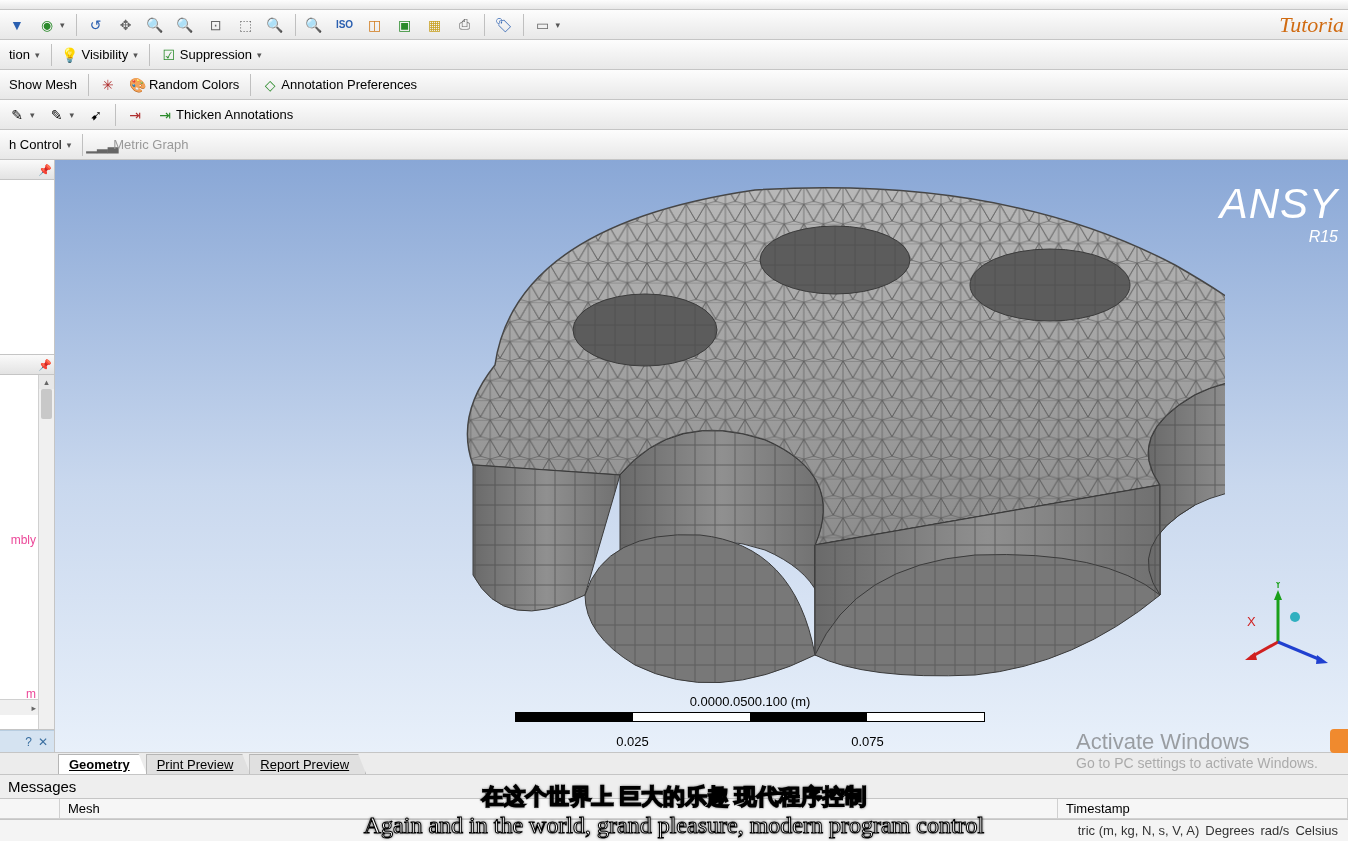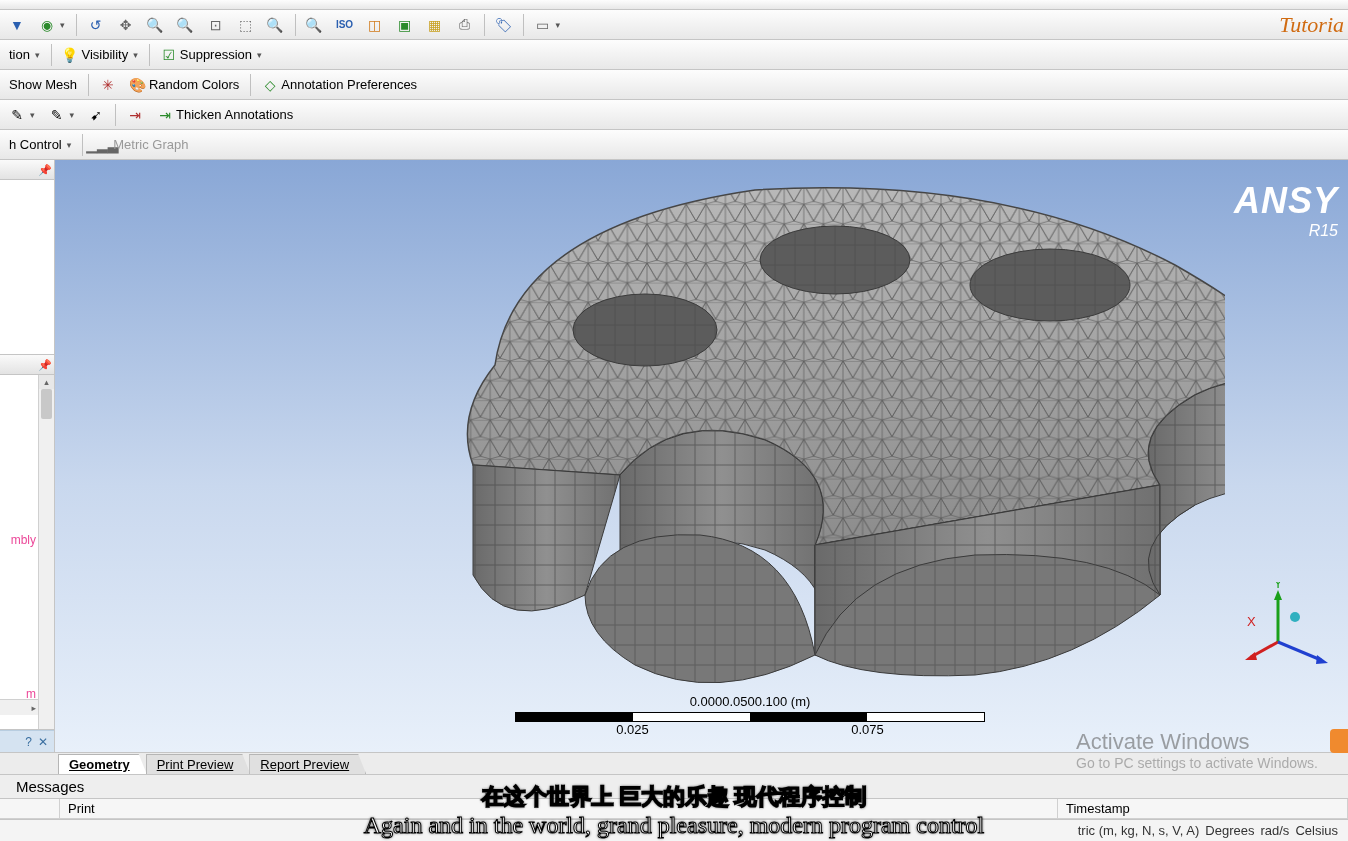--- a/index.html
+++ b/index.html
@@ -24,40 +24,40 @@
 .scroll .thumb { position:absolute; right:2px; left:2px; top:14px; height:30px; background:#c8c8c8; border-radius:2px; }
 .scroll .arr { position:absolute; left:0; right:0; height:14px; background:#e8e8e8; font-size:9px; text-align:center; line-height:14px; color:#666; }
 .scroll .arr.up { top:0; }
 .rowtxt { position:absolute; right:18px; font-size:12px; color:#ec4899; }
 .closebar { height:22px; background:#d5e3f1; border-top:1px solid #b8cde0; display:flex; justify-content:flex-end; align-items:center; padding:0 6px; gap:6px; }
 .closebar span { color:#3a6fa0; font-size:12px; cursor:pointer; }
 
 
 .viewport { flex:1; position:relative; background:linear-gradient(#89a7d6 0%, #c9d8ee 55%, #e8f0fa 100%); overflow:hidden; }
 .watermark { position:absolute; top:20px; right:10px; color:#fff; font-family:Arial,sans-serif; text-align:right; }
-.watermark .big { font-size:36px; font-weight:700; font-style:italic; letter-spacing:1px; }
+.watermark .big { font-size:42px; font-weight:400; font-style:italic; letter-spacing:1px; }
 .watermark .sml { font-size:16px; font-style:italic; }
 .modelsvg { position:absolute; left:200px; top:5px; width:970px; height:560px; }
 .triad { position:absolute; bottom:80px; right:15px; width:90px; height:90px; }
 .scalebar { position:absolute; bottom:18px; left:460px; width:470px; height:40px; }
 .scalebar .labels { display:flex; justify-content:center; font-size:13px; color:#000; }
 .scalebar .bar { display:flex; height:10px; border:1px solid #000; margin-top:3px; }
 .scalebar .bar div { flex:1; }
 .scalebar .bar div:nth-child(1){background:#000;} .scalebar .bar div:nth-child(2){background:#fff;}
 .scalebar .bar div:nth-child(3){background:#000;} .scalebar .bar div:nth-child(4){background:#fff;}
-.scalebar .lab2 { display:flex; justify-content:space-around; font-size:13px; color:#000; margin-top:0; }
+.scalebar .lab2 { display:flex; justify-content:space-around; font-size:13px; color:#000; margin-top:12px; }
 
 
 .tabrow { height:22px; background:#ececec; border-top:1px solid #c5c5c5; display:flex; align-items:flex-end; padding-left:58px; }
 .tabrow .tab { padding:2px 10px; font-size:13px; background:#e0e0e0; border:1px solid #b5b5b5; border-bottom:none; margin-right:-1px; cursor:pointer; position:relative; clip-path:polygon(0 0,calc(100% - 8px) 0,100% 100%,0 100%); padding-right:16px;text-decoration:underline; }
 .tabrow .tab.active { background:#fff; font-weight:700; }
 
 
 .msgs { border-top:1px solid #c5c5c5; }
-.msgs .title { padding:3px 16px; background:#eee; border-bottom:1px solid #c5c5c5; font-size:15px; }
+.msgs .title { padding:3px 8px; background:#eee; border-bottom:1px solid #c5c5c5; font-size:15px; }
 .msgs .head { display:flex; background:#f6f6f6; border-bottom:1px solid #d0d0d0; }
 .msgs .head div { padding:2px 8px; border-right:1px solid #d0d0d0; font-size:13px; }
 .msgs .c0{width:60px;} .msgs .c1{flex:1;} .msgs .c2{width:290px;}
 
 
 .status { height:22px; background:#f4f4f4; border-top:1px solid #c5c5c5; display:flex; align-items:center; justify-content:flex-end; padding:0 10px; gap:6px; font-size:13px; color:#333; }
 
 
 .activate { position:absolute; right:30px; bottom:70px; text-align:left; pointer-events:none; }
 .activate .l1 { font-size:22px; color:rgba(90,90,90,.55); }
@@ -333,21 +333,21 @@
 <div class="tabrow">
   <div class="tab active">Geometry</div>
   <div class="tab">Print Preview</div>
   <div class="tab">Report Preview</div>
 </div>
 
 <div class="msgs">
   <div class="title">Messages</div>
   <div class="head">
     <div class="c0"></div>
-    <div class="c1">Print</div>
+    <div class="c1">Mesh</div>
     <div class="c2">Timestamp</div>
   </div>
 </div>
 
 <div class="status">
   <span>tric (m, kg, N, s, V, A)</span>
   <span>Degrees</span>
   <span>rad/s</span>
   <span>Celsius</span>
 </div>

